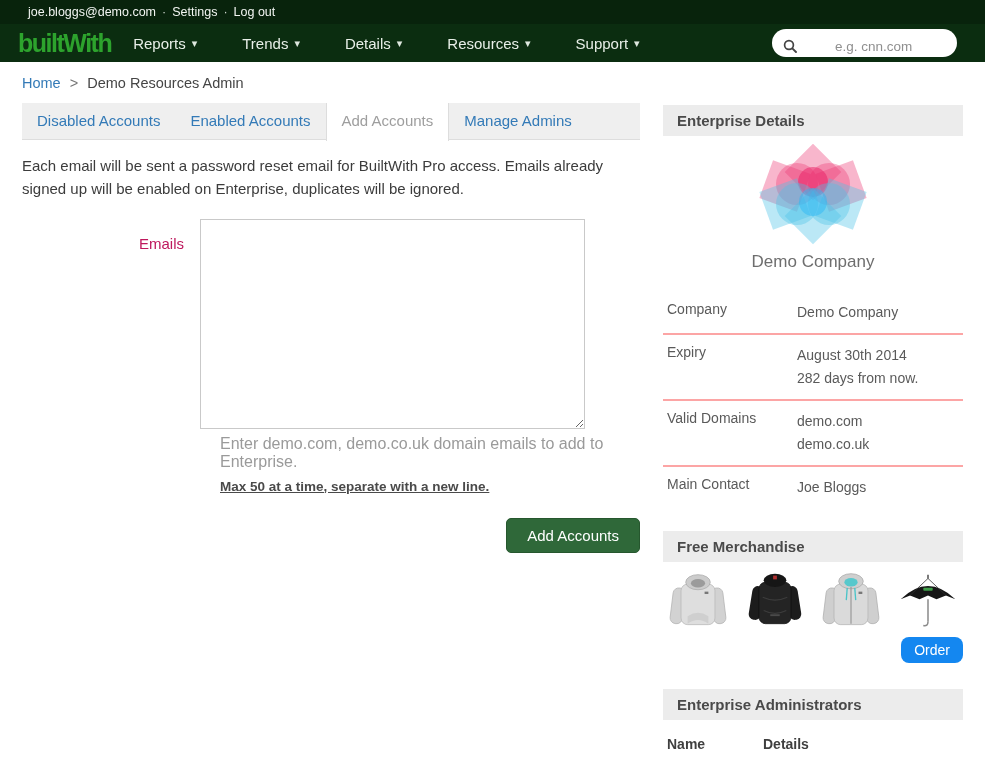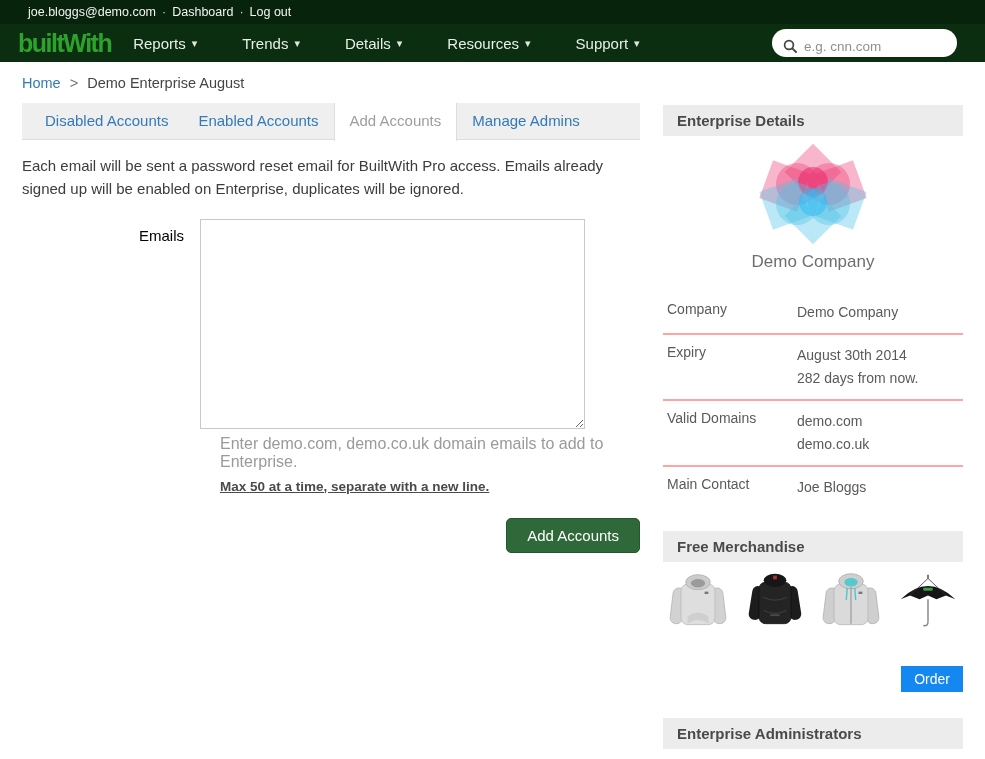--- a/index.html
+++ b/index.html
@@ -27,56 +27,57 @@
   .nav-menu { display:flex; list-style:none; margin-left:22px; }
   .nav-menu li {
     margin-right:45px; color:#e8efe8; font-size:15px; cursor:pointer;
     display:flex; align-items:center; white-space:nowrap;
   }
   .nav-menu .caret { font-size:11px; margin-left:6px; color:#dfe8df; }
   .searchpill {
     margin-left:auto; margin-right:28px; width:185px; height:28px;
     background:#fff; border-radius:14px; display:flex; align-items:center;
     padding:6px 10px 0 11px;
+    gap:31px;
   }
   .searchpill svg { flex:0 0 auto; }
   .searchpill input {
     border:none; outline:none; width:100%; margin-left:7px;
     font-size:13.5px; color:#333; font-family:"Liberation Sans",sans-serif;
   }
   .searchpill input::placeholder { color:#8f8f8f; }
   
   .page { padding:0 22px; }
   .breadcrumb { margin:13px 0 12px 0; font-size:14.5px; }
   .breadcrumb a { color:var(--link-blue,#337ab7); text-decoration:none; }
   .breadcrumb .sep { color:#777; margin:0 5px; }
   .breadcrumb .current { color:#454545; }
   .columns { display:flex; align-items:flex-start; }
   .col-main { width:618px; flex:0 0 618px; }
   .col-side { width:300px; flex:0 0 300px; margin-left:23px; }
   
   .tabs {
     display:flex; background:#efefef; border-bottom:1px solid #ddd;
-    height:37px; padding-left:8px; align-items:stretch;
+    height:37px; padding-left:0; align-items:stretch;
   }
   .tab {
     line-height:36px; padding:0 15px; font-size:15px;
     color:var(--link-blue,#337ab7); cursor:pointer; white-space:nowrap;
   }
   .tab.active {
     background:#fff; color:#9e9e9e; cursor:default;
     border-left:1px solid #ddd; border-right:1px solid #ddd;
     margin-bottom:-1px; height:38px;
   }
   
   .intro { margin-top:14px; font-size:15px; line-height:1.55; color:#3c3c3c; }
   .form-row { display:flex; margin-top:18px; }
   .form-label {
     flex:0 0 178px; text-align:right; padding-right:16px; padding-top:8px;
-    font-size:15px; color:#000000;
+    font-size:15px; color:#be185d;margin-top:8px;
   }
   textarea.emails {
     width:385px; height:210px; border:1px solid #c9c9c9; background:#fff;
     resize:vertical; font-family:"Liberation Sans",sans-serif; font-size:14px;
     padding:6px; color:#333; outline:none;
   }
   .help1 { margin:6px 0 0 198px; font-size:16px; color:#9a9a9a; }
   .help2 { margin:8px 0 0 198px; font-size:13.5px; color:#4a4a4a; font-weight:bold;text-decoration:underline; }
   .btn-row { display:flex; justify-content:flex-end; margin-top:24px; }
   .btn-add {
@@ -96,40 +97,39 @@
     display:flex; padding:9px 4px; border-bottom:2px solid #fca5a5;
   }
   .details-row:last-child { border-bottom:none; }
   .details-row .dlabel { flex:0 0 130px; }
   .details-row .dval { flex:1; line-height:1.65; }
   .merch-row { display:flex; justify-content:space-between; margin-top:7px; align-items:flex-start; }
   .merch-item { width:70px; height:66px; }
   .order-row { display:flex; justify-content:flex-end; margin-top:2px; }
   .btn-order {
     background:var(--order-blue,#1487f0); color:#fff; border:none;
-    font-size:14px; padding:5px 13px; border-radius:0; cursor:pointer;
+    font-size:14px; padding:5px 13px; border-radius:8px; cursor:pointer;
     font-family:"Liberation Sans",sans-serif;
-    margin-top:29px;
   }
   .admins-header { margin-top:26px; }
   .admins-table { margin-top:16px; font-size:14px; }
   .admins-thead {
     display:flex; font-weight:bold; color:#3f3f3f;
     padding:0 4px 8px 4px; border-bottom:6px solid #14532d;
   }
   .admins-thead .ncol { flex:0 0 96px; }
   .admins-row { display:flex; padding:9px 4px 0 4px; color:#5a5a5a; }
 </style>
 </head>
 <body>
 
 <div class="topbar">
   <a href="#">joe.bloggs@demo.com</a>
   <span class="dot">·</span>
-  <a href="#">Dashboard</a>
+  <a href="#">Settings</a>
   <span class="dot">·</span>
   <a href="#">Log out</a>
 </div>
 
 <div class="navbar">
   <div class="logo">builtWith</div>
   <ul class="nav-menu">
     <li>
       <span>Reports</span>
       <span class="caret">▾</span>
@@ -158,21 +158,21 @@
     </svg>
     <input type="text" placeholder="e.g. cnn.com" style="">
   </div>
 </div>
 
 <div class="page">
 
   <div class="breadcrumb">
     <a href="#">Home</a>
     <span class="sep">&gt;</span>
-    <span class="current">Demo Enterprise August</span>
+    <span class="current">Demo Resources Admin</span>
   </div>
 
   <div class="columns">
 
     <div class="col-main">
 
       <div class="tabs">
         <div class="tab">Disabled Accounts</div>
         <div class="tab">Enabled Accounts</div>
         <div class="tab active">Add Accounts</div>

